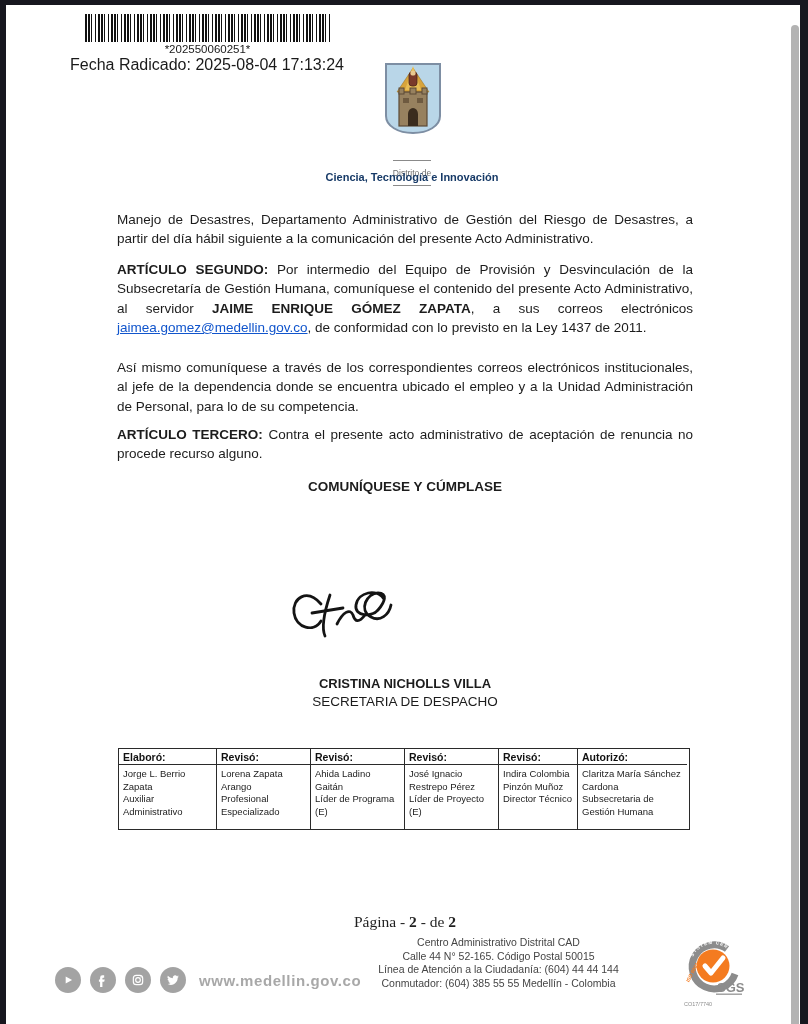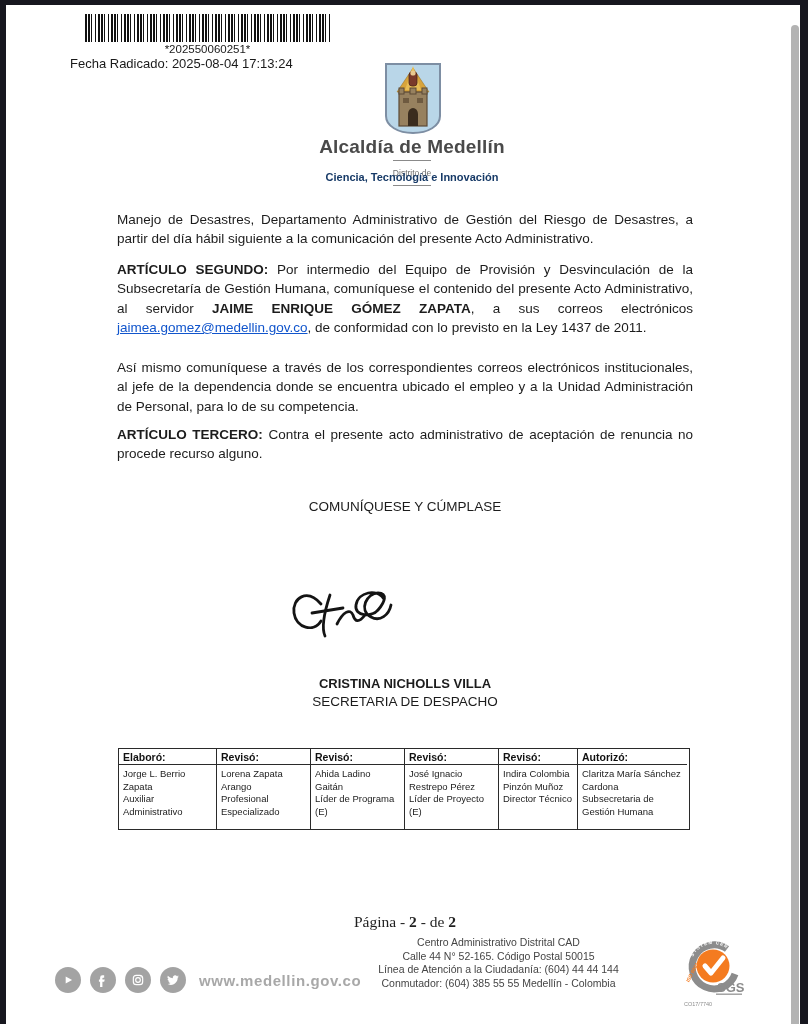--- a/index.html
+++ b/index.html
@@ -7,34 +7,34 @@
   body { font-family:"Liberation Sans", sans-serif; background:#17171f; position:relative; overflow:hidden; }
 
   .viewer-frame { position:absolute; inset:0; background:#17171f; }
   .doc-page { position:absolute; left:6px; top:5px; width:794px; height:1019px; background:#ffffff; }
   .scrollbar-thumb { position:absolute; left:791px; top:25px; width:8px; height:999px; background:#b3b3b3; border-radius:4px 4px 0 0; }
 
   
   .barcode { position:absolute; left:79px; top:9px; width:245px; height:28px;
     background:repeating-linear-gradient(90deg,#111 0 2px,#fff 2px 3px,#111 3px 5px,#fff 5px 6px,#111 6px 7px,#fff 7px 10px,#111 10px 11px,#fff 11px 13px); }
   .barcode-text { position:absolute; left:79px; top:38px; width:245px; text-align:center; font-size:11.5px; color:#1a1a1a; }
-  .fecha-text { position:absolute; left:64px; top:51px; font-size:13px; color:#1a1a1a; }
+  .fecha-text { position:absolute; left:64px; top:51px; font-size:16px; color:#1a1a1a; }
 
   
   .shield { position:absolute; left:377px; top:57px; }
   .hdr-title { position:absolute; left:250px; top:131px; width:312px; text-align:center; font-size:19px; font-weight:700; color:#4a4a4a; letter-spacing:0.2px; }
   .hdr-sub1 { position:absolute; left:250px; top:155px; width:312px; display:flex; align-items:center; justify-content:center; gap:7px; font-size:8.5px; color:#6b6b6b;flex-direction:column; }
   .hdr-sub1 .rule { width:38px; height:1px; background:#8a8a8a; }
   .hdr-sub2 { position:absolute; left:250px; top:166px; width:312px; text-align:center; font-size:11px; font-weight:700; color:#173a67; }
 
   
   .para { position:absolute; left:111px; width:576px; font-size:13.5px; line-height:19.3px; color:#1c1c1c; text-align:justify;margin-top:10px; }
   .b { font-weight:700; }
   .email-link { color:#1155cc; text-decoration:underline; }
-  .closing { position:absolute; left:111px; top:474px; width:576px; text-align:center; font-size:13.5px; font-weight:400; color:#1c1c1c;margin-top:20px; }
+  .closing { position:absolute; left:111px; top:474px; width:576px; text-align:center; font-size:13.5px; font-weight:700; color:#1c1c1c; }
 
   .signature { position:absolute; left:281px; top:581px; }
   .signer { position:absolute; left:111px; top:670px; width:576px; text-align:center; color:#1c1c1c; }
   .signer .nm { font-size:13px; font-weight:700; line-height:18px; }
   .signer .rl { font-size:13.5px; line-height:18px; }
 
   
   .appr-table { position:absolute; left:112px; top:743px; width:572px; display:flex; border:1.5px solid #2a2a2a; background:#fff; }
   .appr-col { border-right:1px solid #2a2a2a; }
   .appr-col:last-child { border-right:none; }
@@ -76,21 +76,20 @@
           <rect x="16" y="30" width="28" height="34" fill="#97815f" stroke="#5c4a36" stroke-width="1.2"></rect>
           <rect x="16" y="26" width="5" height="6" fill="#97815f" stroke="#5c4a36" stroke-width="1"></rect>
           <rect x="27" y="26" width="6" height="6" fill="#97815f" stroke="#5c4a36" stroke-width="1"></rect>
           <rect x="39" y="26" width="5" height="6" fill="#97815f" stroke="#5c4a36" stroke-width="1"></rect>
           <rect x="20" y="36" width="6" height="5" fill="#6e5a40"></rect>
           <rect x="34" y="36" width="6" height="5" fill="#6e5a40"></rect>
           <path d="M25,64 v-12 a5,6 0 0 1 10,0 v12 Z" fill="#3a2c1e"></path>
         </g>
       </svg>
     </div>
-    <div class="hdr-title">Alcaldía de Medellín</div>
     <div class="hdr-sub1">
       <span class="rule"></span>
       <span>Distrito de</span>
       <span class="rule"></span>
     </div>
     <div class="hdr-sub2">Ciencia, Tecnología e Innovación</div>
 
     <div class="para" style="top:195px;">Manejo de Desastres, Departamento Administrativo de Gestión del Riesgo de Desastres, a partir del día hábil siguiente a la comunicación del presente Acto Administrativo.</div>
 
     <div class="para" style="top:245px;"><span class="b">ARTÍCULO SEGUNDO:</span><span> Por intermedio del Equipo de Provisión y Desvinculación de la Subsecretaría de Gestión Humana, comuníquese el contenido del presente Acto Administrativo, al servidor </span><span class="b">JAIME ENRIQUE GÓMEZ ZAPATA</span><span>, a sus correos electrónicos </span><span class="email-link">jaimea.gomez@medellin.gov.co</span><span>, de conformidad con lo previsto en la Ley 1437 de 2011.</span></div>

